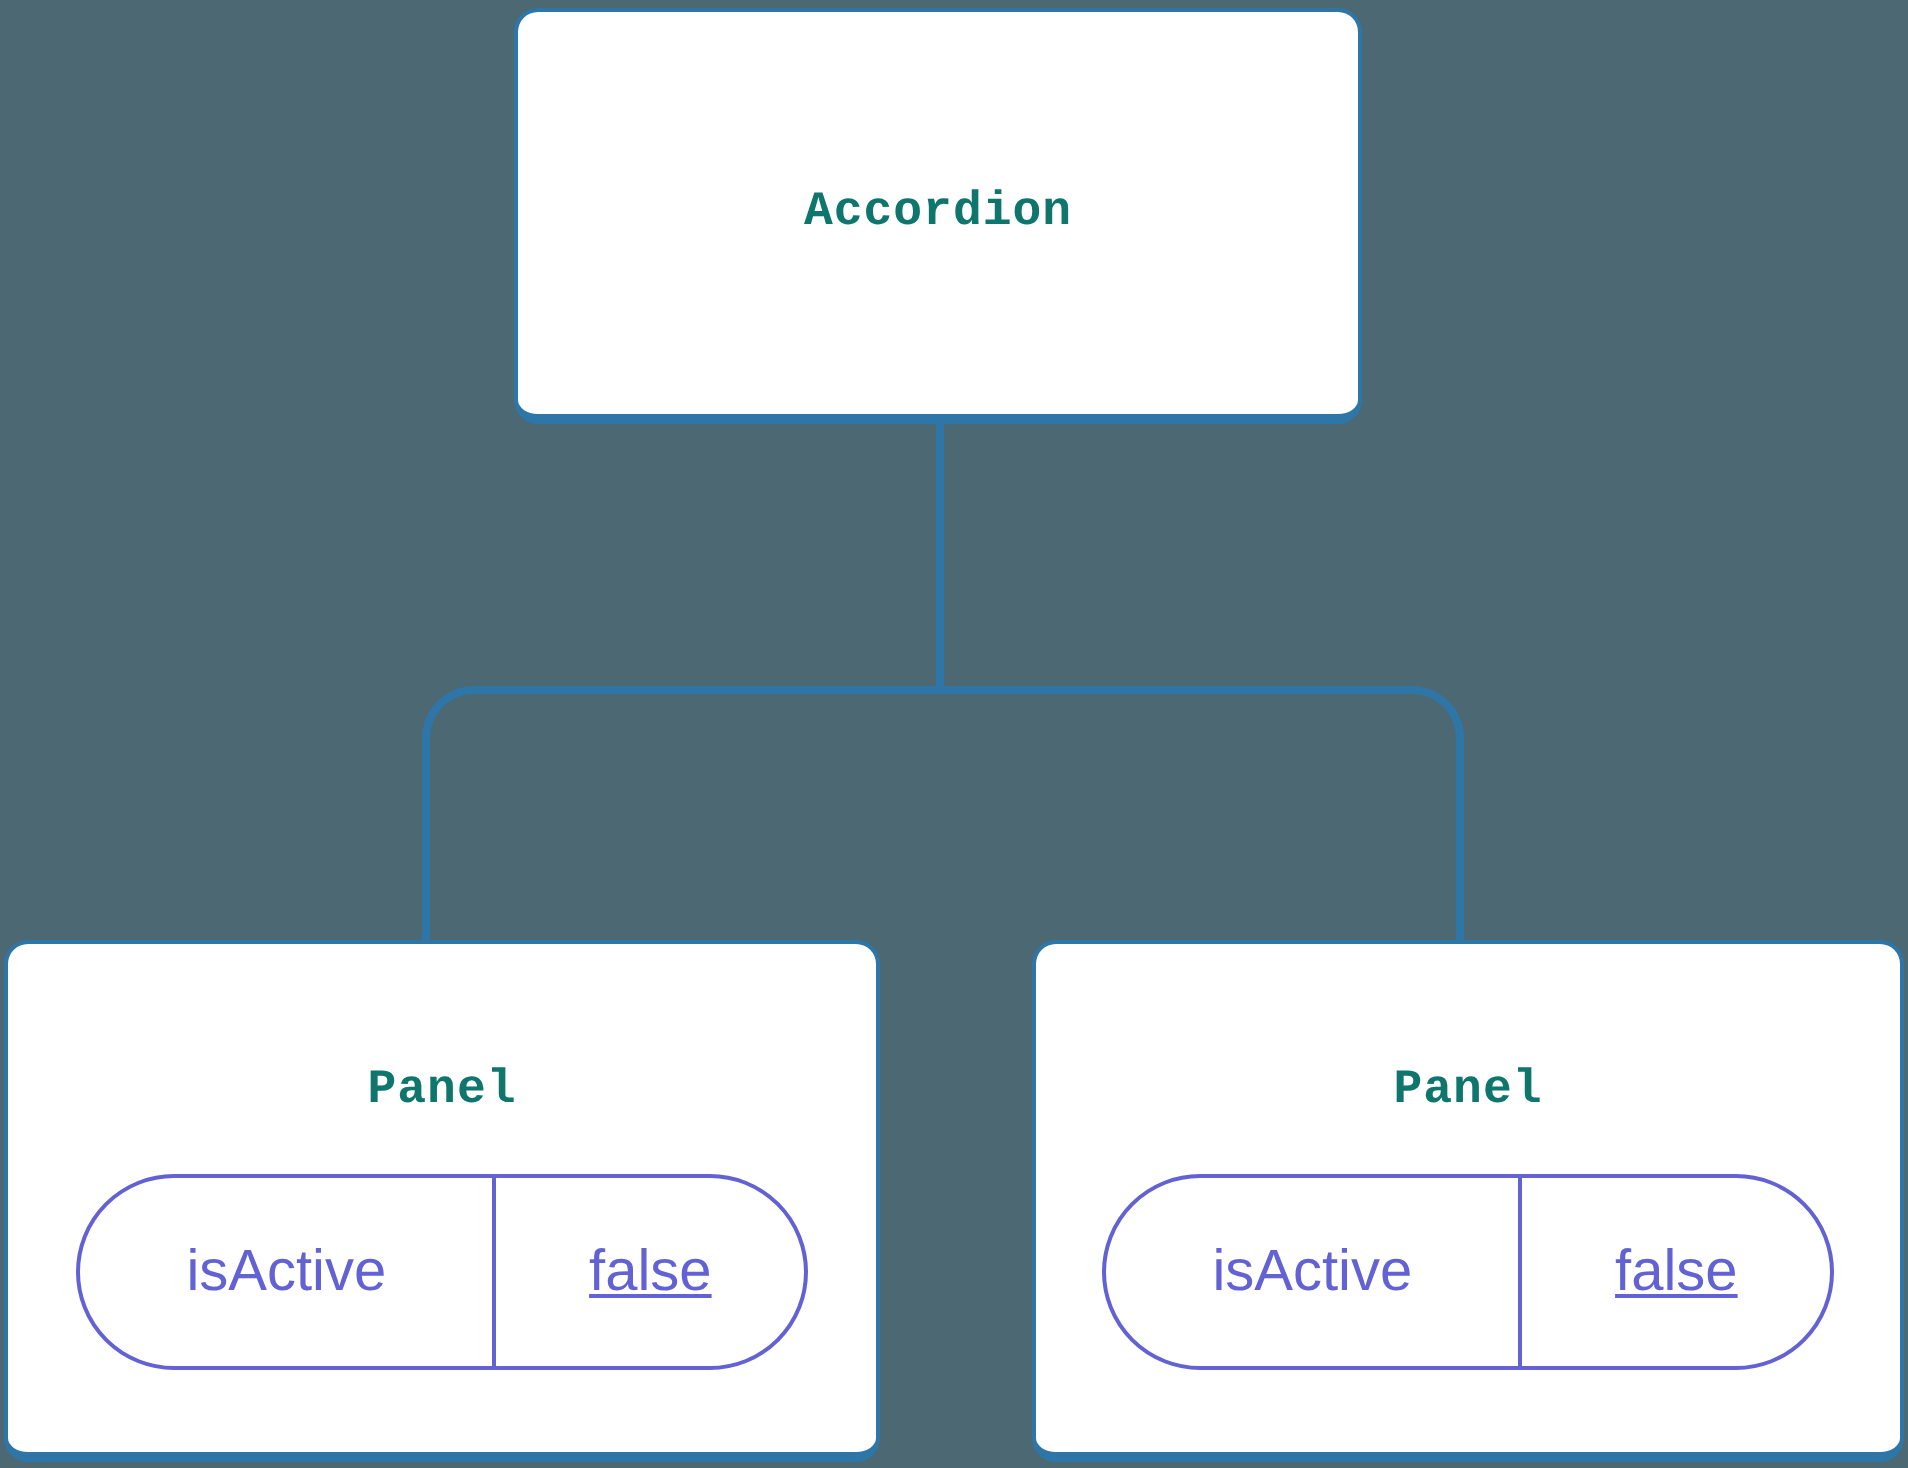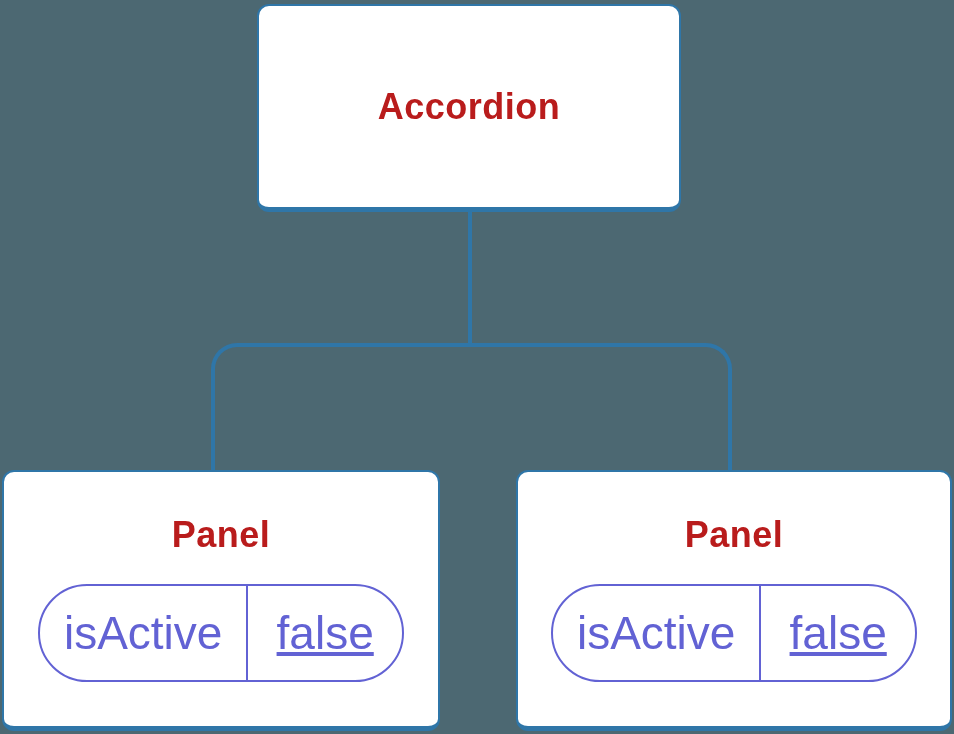--- a/index.html
+++ b/index.html
@@ -21,24 +21,25 @@
     border-bottom-width: 5px;
     border-radius: 12px;
     box-sizing: border-box;
   }
   .node-root {
     left: 257px; top: 4px;
     width: 424px; height: 208px;
     display: flex; align-items: center; justify-content: center;
   }
   .node-title {
-    color: #b91c1c;
-    font-size: 36px;
+    color: #0f766e;
+    font-size: 24px;
     font-weight: 600;
     letter-spacing: 0.5px;
+    font-family: Liberation Mono, monospace;
   }
 
   
   .connector-stem {
     position: absolute;
     left: 468px; top: 210px;
     width: 4px; height: 137px;
     background: #2f76a8;
   }
   .connector-branch {
@@ -55,41 +56,41 @@
   .node-panel {
     top: 470px;
     height: 261px;
     display: flex;
     flex-direction: column;
     align-items: center;
     justify-content: flex-start;
   }
   .node-panel-left  { left: 2px;   width: 438px; }
   .node-panel-right { left: 516px; width: 436px; }
-  .node-panel .node-title { margin-top: 42px; }
+  .node-panel .node-title { margin-top: 60px; }
 
   
   .prop-pill {
     margin-top: 28px;
     width: 366px;
     height: 98px;
     border: 2px solid #6262d4;
     border-radius: 49px;
     box-sizing: border-box;
     display: flex;
     align-items: stretch;
     overflow: hidden;
     background: #ffffff;
   }
   .prop-cell {
     display: flex;
     align-items: center;
     justify-content: center;
     color: #6262d4;
-    font-size: 46px;
+    font-size: 29px;
     font-weight: 500;
   }
   .prop-name  { flex: 0 0 57%; }
   .prop-value { flex: 1 1 auto; text-decoration: underline; }
   .prop-divider {
     width: 2px;
     background: #6262d4;
     flex: 0 0 2px;
   }
 </style>

